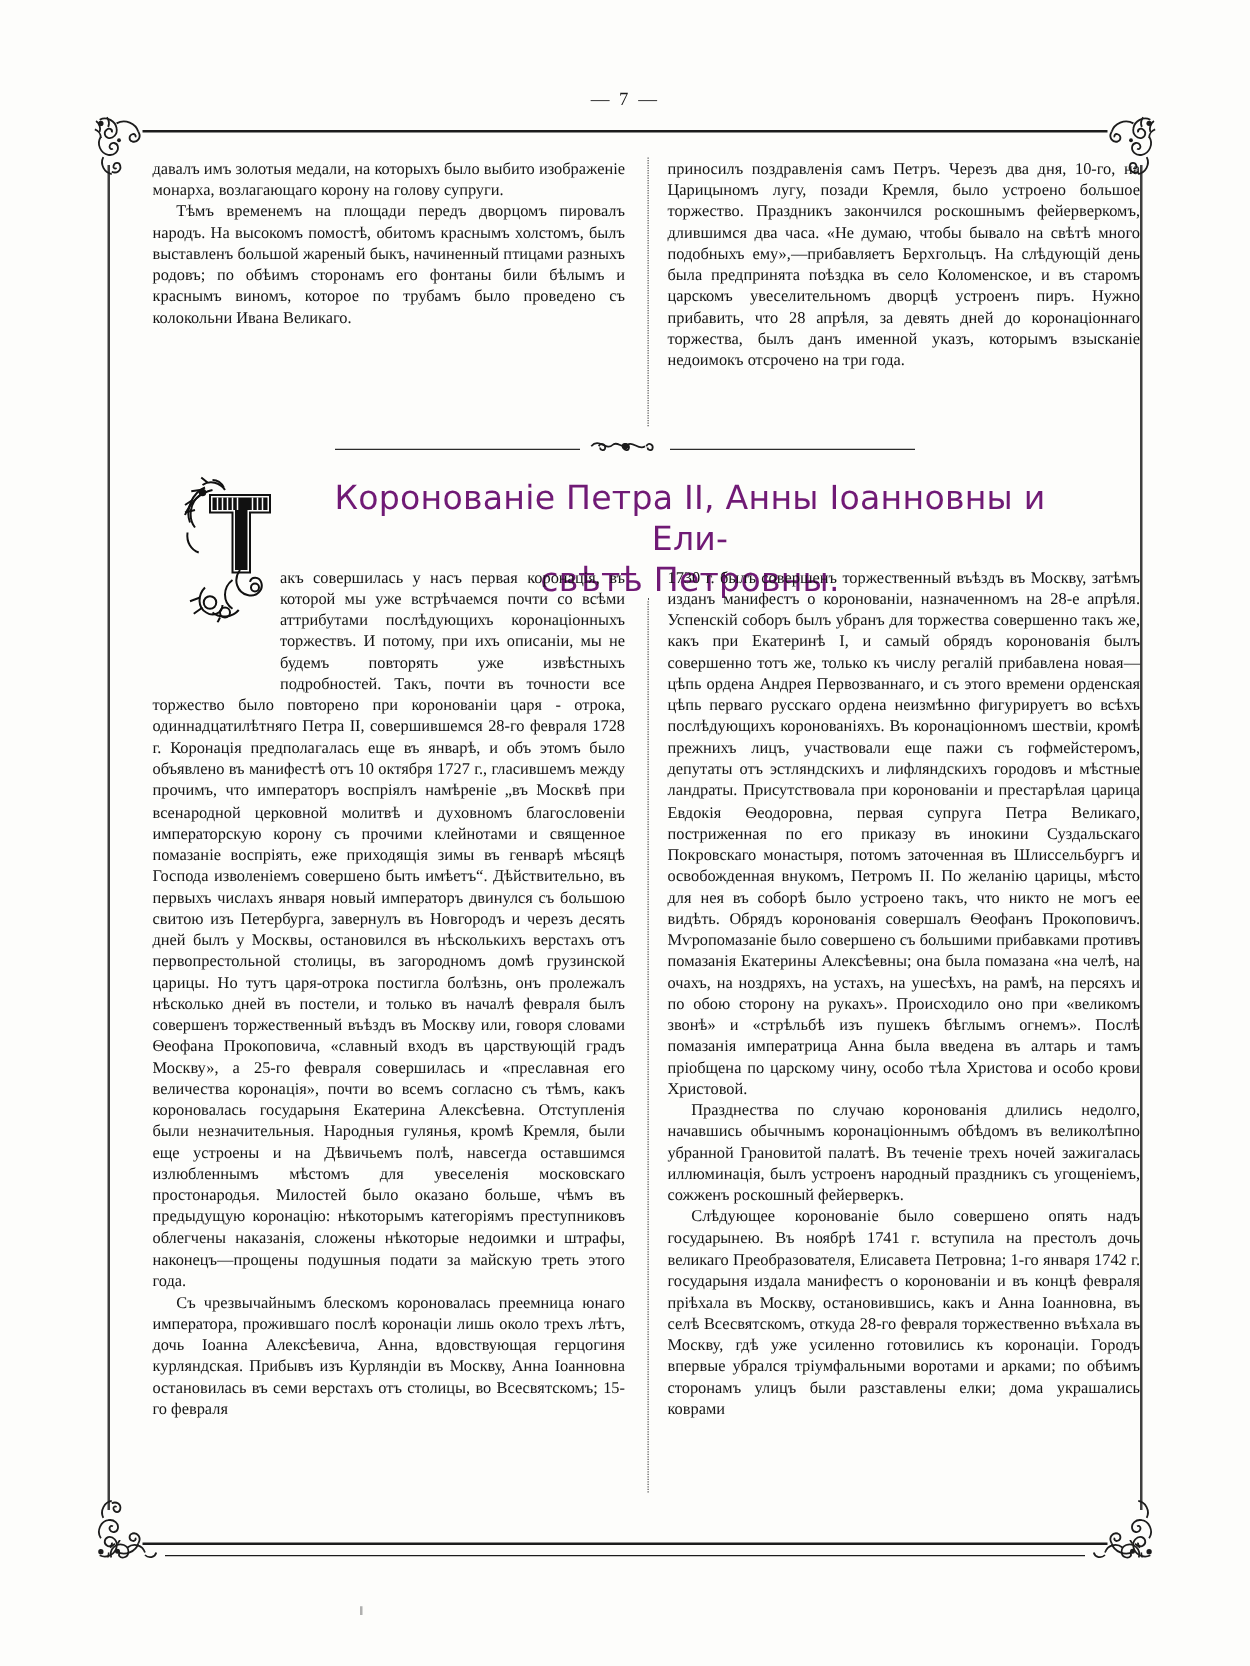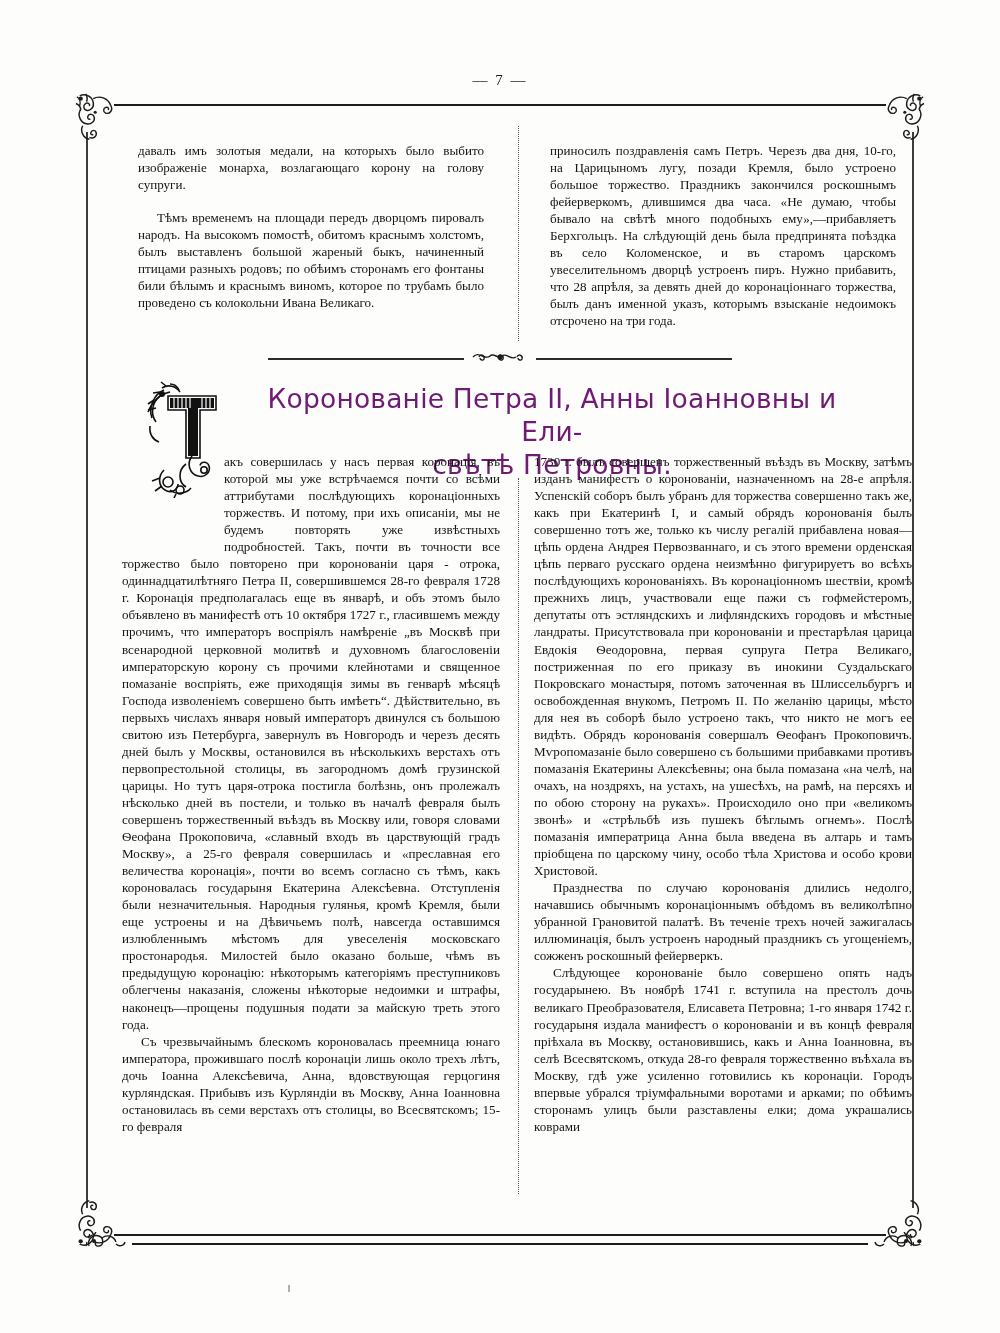--- a/index.html
+++ b/index.html
@@ -64,21 +64,21 @@
   .corner-tr { right: -14px; top: -14px; transform: scaleX(-1); }
   .corner-bl { left: -14px;  bottom: -14px; transform: scaleY(-1); }
   .corner-br { right: -14px; bottom: -14px; transform: scale(-1,-1); }
   .col {
     width: 378px;
     text-align: justify;
     font-size: 13.1px;
     line-height: 17.05px;
     hyphens: manual;
   }
-  .col p { margin: 16px; text-indent: 1.45em; }
+  .col p { margin: 0; text-indent: 1.45em; }
   .col p.noind { text-indent: 0; }
 
   .gutter-rule {
     position: absolute;
     top: 0;
     left: 396px;
     width: 1px;
     border-left: 1px dotted #555;
     height: 215px;
   }

